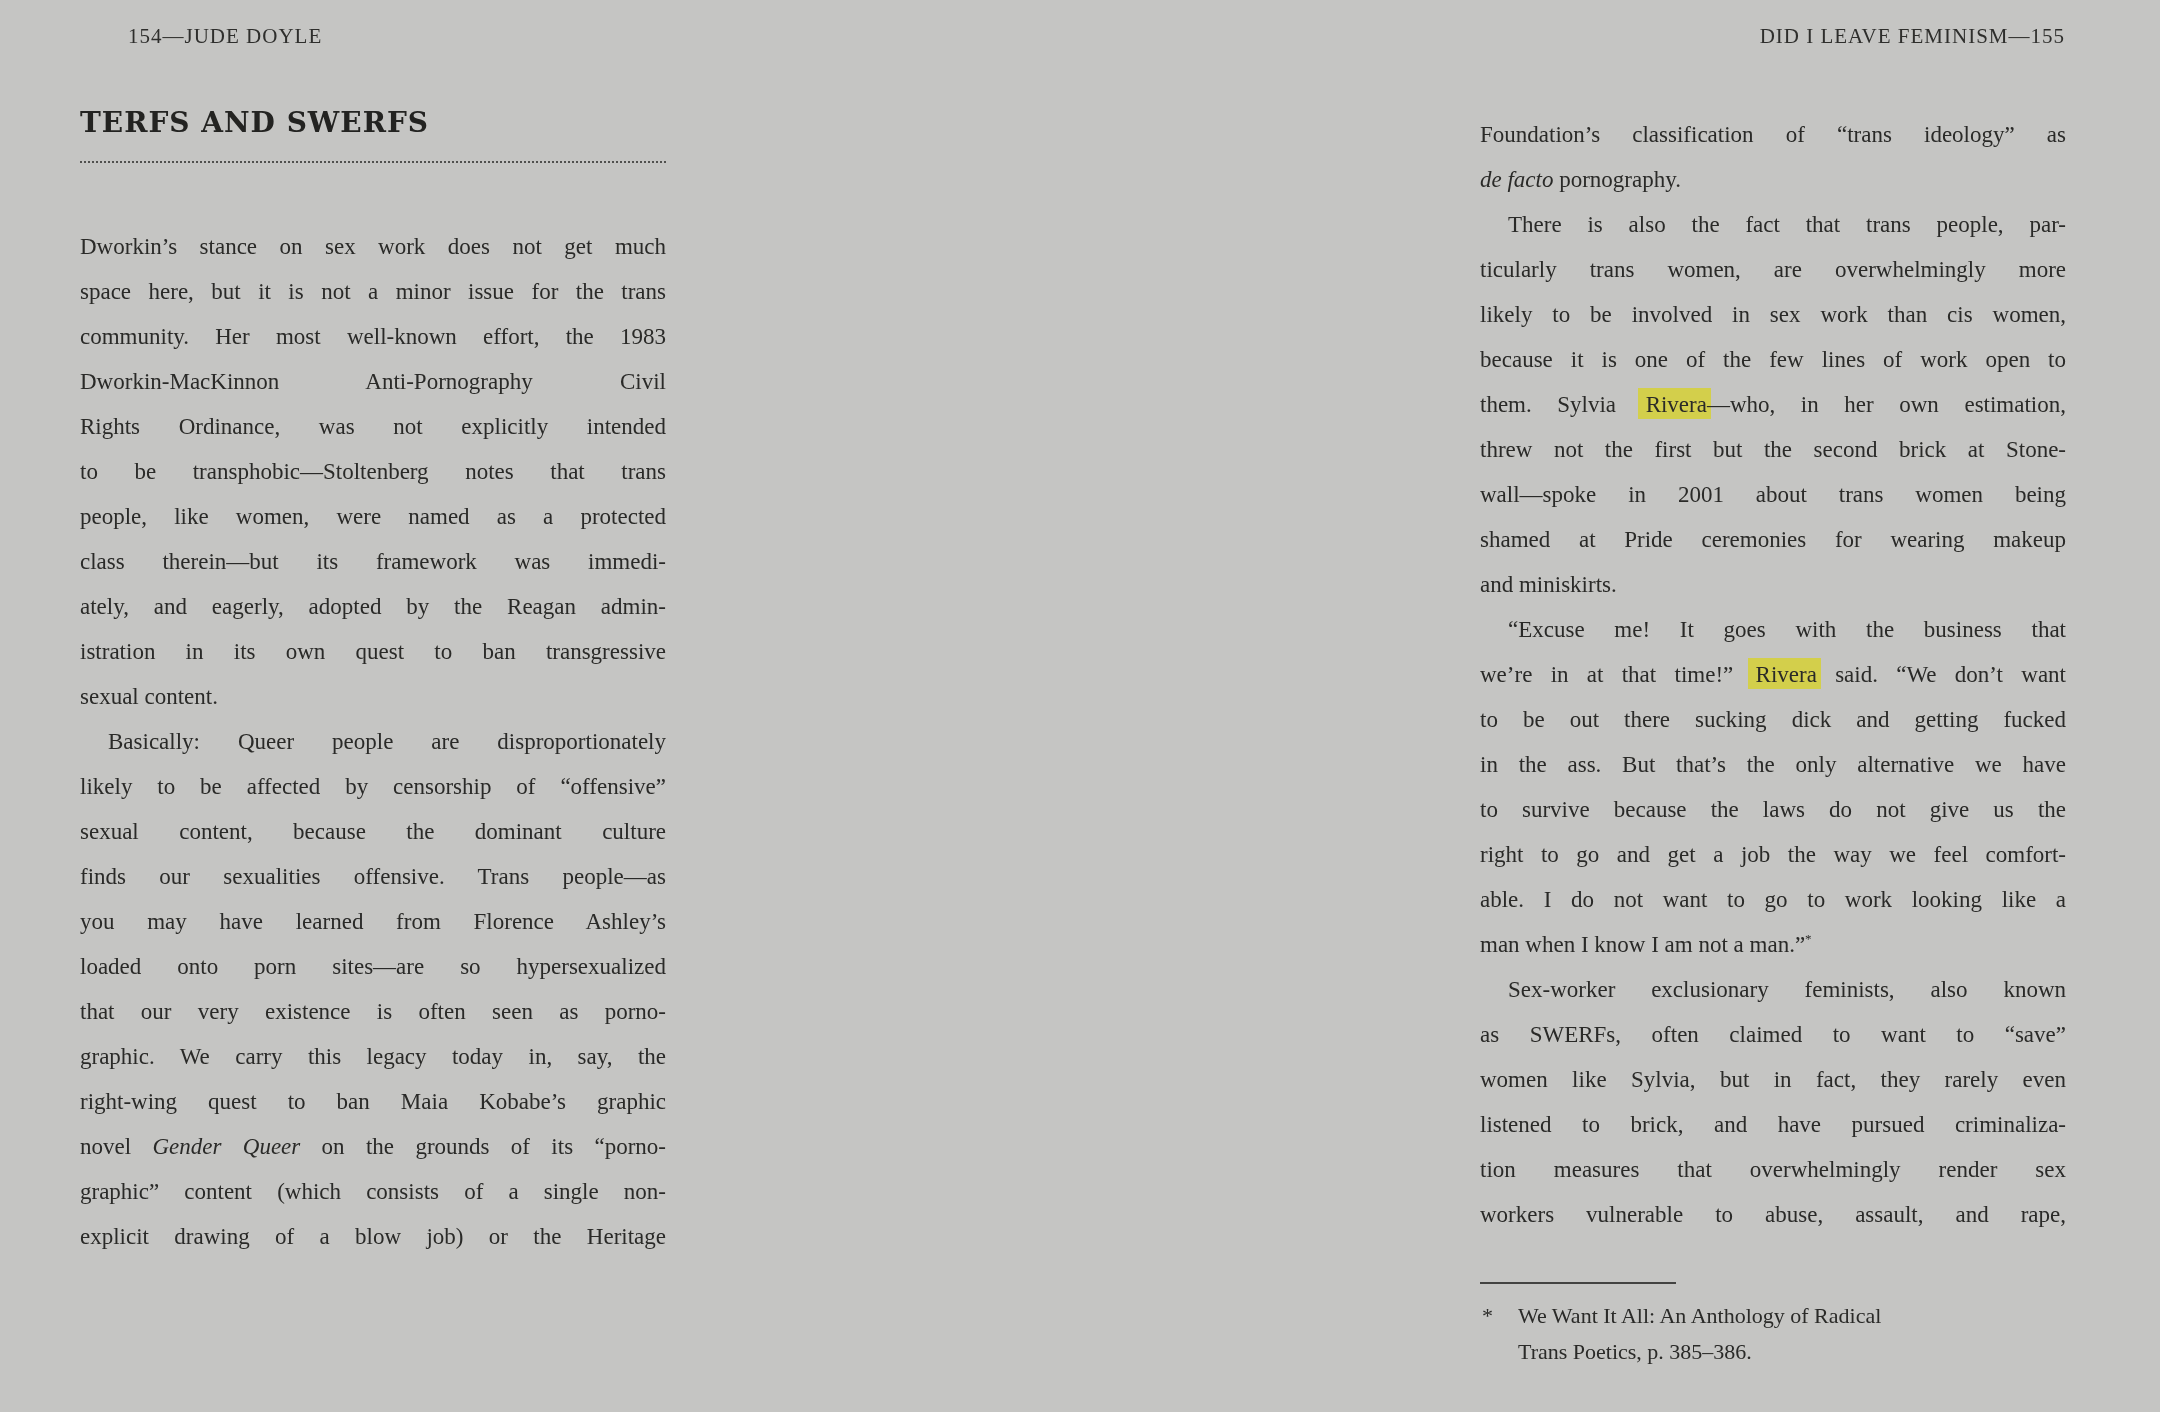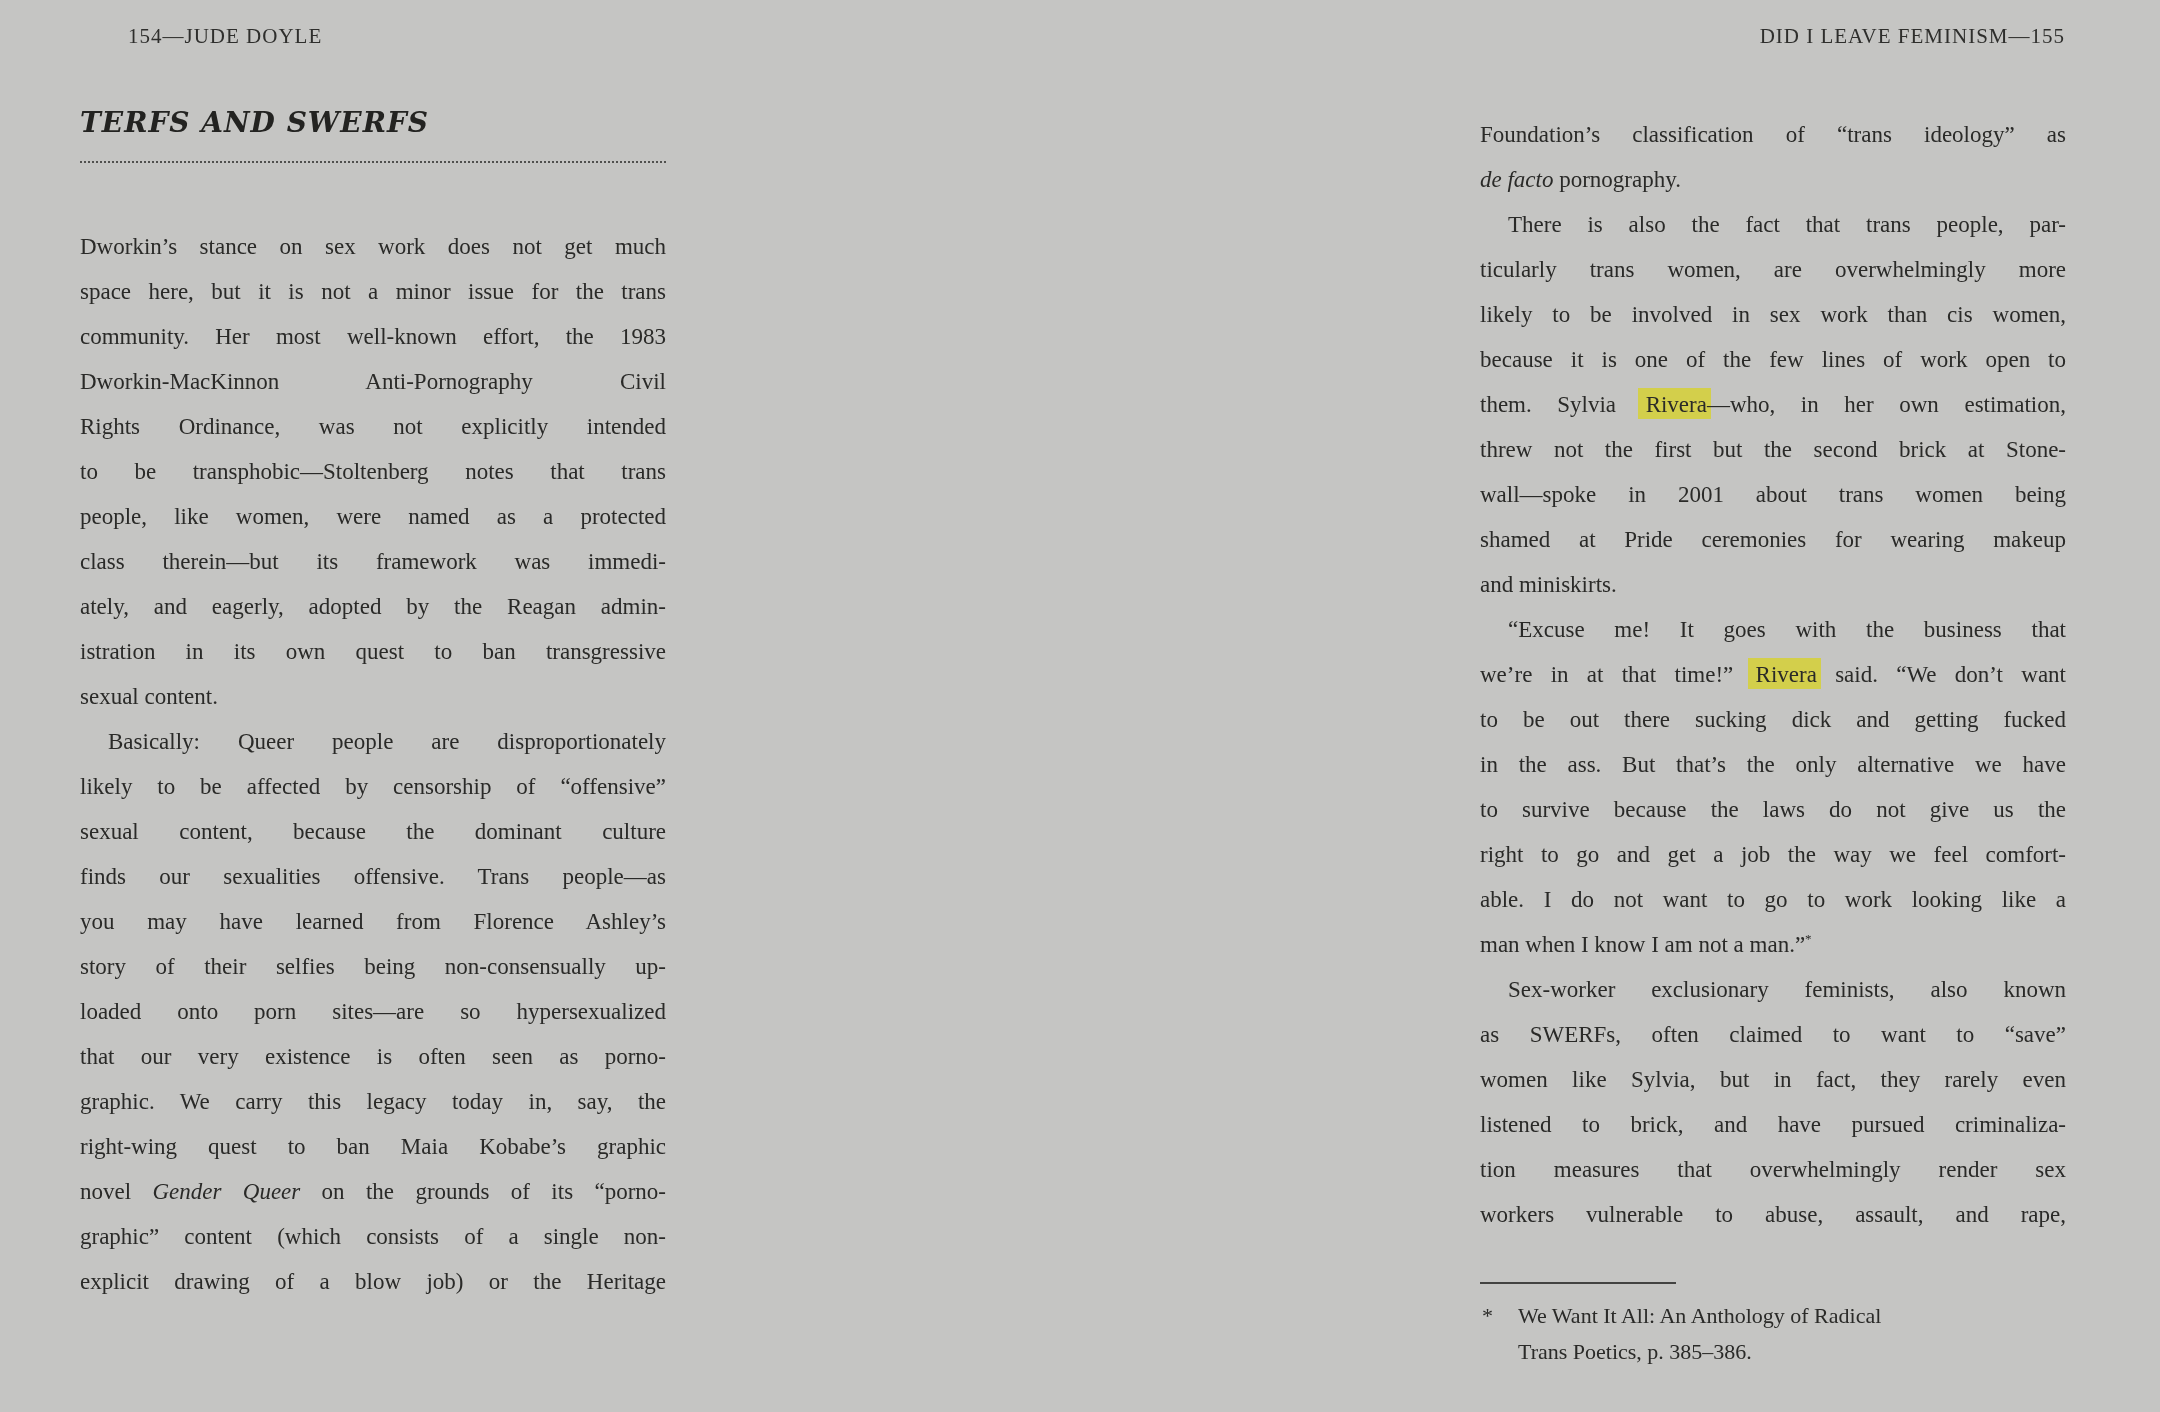--- a/index.html
+++ b/index.html
@@ -21,21 +21,20 @@
     font-size:21px;letter-spacing:1px;color:#2e2e2c;
     white-space:nowrap;
     margin-left:48px;
   }
   .rh-left{left:80px}
   .rh-right{right:95px}
   .title-block{position:absolute;left:80px;top:106px;width:586px}
   .title-block .stitle{
     margin:0;font-size:28px;font-weight:bold;letter-spacing:1px;color:#232321;
     font-family:"DejaVu Serif","Liberation Serif",serif;
-    font-style:italic;
   }
   .title-rule{margin-top:22px;height:0;border-bottom:2px dotted #50504e}
   .body-col{
     position:absolute;width:586px;
     font-size:23px;line-height:45px;
   }
   .left-col{left:80px;top:224px}
   .right-col{left:1480px;top:112px}
   .bline{text-align:justify;text-align-last:justify}
   .bline.plast{text-align-last:left}
@@ -71,21 +70,20 @@
     <div class="bline"><span>people, like women, were named as a protected</span></div>
     <div class="bline"><span>class therein—but its framework was immedi-</span></div>
     <div class="bline"><span>ately, and eagerly, adopted by the Reagan admin-</span></div>
     <div class="bline"><span>istration in its own quest to ban transgressive</span></div>
     <div class="bline plast"><span>sexual content.</span></div>
     <div class="bline ind"><span>Basically: Queer people are disproportionately</span></div>
     <div class="bline"><span>likely to be affected by censorship of “offensive”</span></div>
     <div class="bline"><span>sexual content, because the dominant culture</span></div>
     <div class="bline"><span>finds our sexualities offensive. Trans people—as</span></div>
     <div class="bline"><span>you may have learned from Florence Ashley’s</span></div>
-    <div class="bline"><span>story of their selfies being non-consensually up-</span></div>
     <div class="bline"><span>loaded onto porn sites—are so hypersexualized</span></div>
     <div class="bline"><span>that our very existence is often seen as porno-</span></div>
     <div class="bline"><span>graphic. We carry this legacy today in, say, the</span></div>
     <div class="bline"><span>right-wing quest to ban Maia Kobabe’s graphic</span></div>
     <div class="bline"><span>novel </span><span class="i">Gender Queer</span><span> on the grounds of its “porno-</span></div>
     <div class="bline"><span>graphic” content (which consists of a single non-</span></div>
     <div class="bline"><span>explicit drawing of a blow job) or the Heritage</span></div>
   </div>
 
 <div class="body-col right-col">

